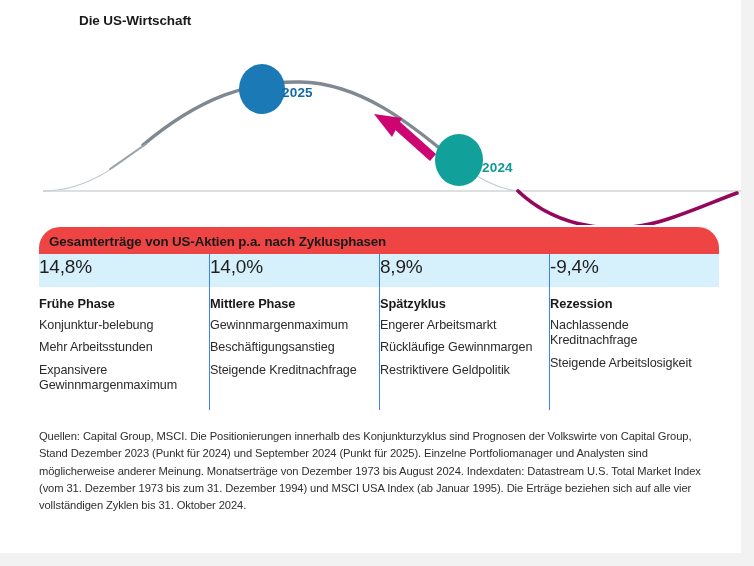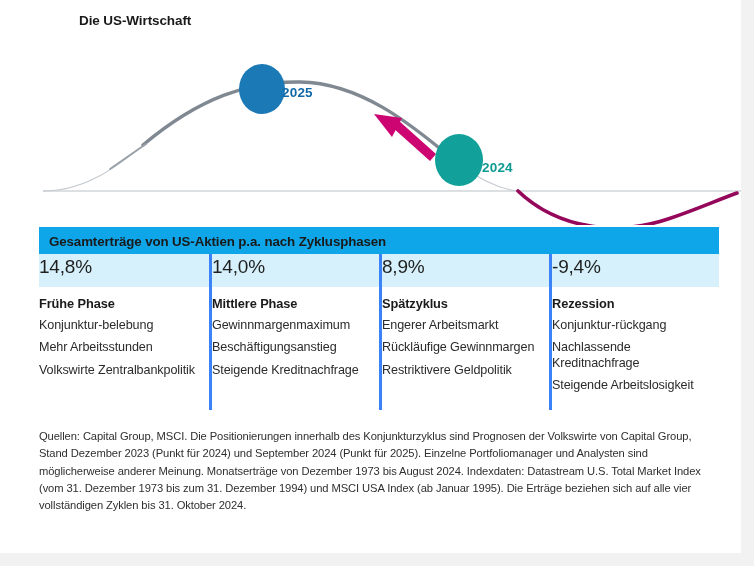--- a/index.html
+++ b/index.html
@@ -78,22 +78,23 @@
   }
 
   
   #phase-table {
     position: absolute;
     left: 39px;
     top: 227px;
     width: 680px;
   }
   #table-header-band {
-    background: #0ea5e9;
+    background: #ef4444;
     padding: 0;
+    border-radius: 21px;
   }
   #table-title {
     font-size: 13.3px;
     font-weight: bold;
     color: #1a1a1a;
     padding: 7px 0 5px 10px;
     letter-spacing: -0.1px;
   }
   #value-row {
     display: flex;
@@ -102,21 +103,21 @@
   #label-row {
     display: flex;
   }
   .col {
     width: 170px;
     box-sizing: border-box;
     padding-left: 0;
     padding-right: 6px;
   }
   .col-div {
-    border-left: 3px solid #3b82f6;
+    border-left: 1px solid #3b82f6;
   }
   .value-cell {
     font-size: 19px;
     color: #1f1f1f;
     padding-top: 2px;
     padding-bottom: 9px;
     letter-spacing: -0.2px;
   }
   .body-cell {
     padding-top: 9px;
@@ -197,40 +198,39 @@
         <div class="col value-cell col-div">-9,4%</div>
       </div>
     </div>
 
     <div id="label-row">
 
       <div class="col body-cell">
         <div class="phase-name">Frühe Phase</div>
         <div class="bullet">Konjunktur-belebung</div>
         <div class="bullet">Mehr Arbeitsstunden</div>
-        <div class="bullet">Volkswirte Zentralbankpolitik</div>
+        <div class="bullet">Expansivere Gewinnmargenmaximum</div>
       </div>
 
       <div class="col body-cell col-div">
         <div class="phase-name">Mittlere Phase</div>
         <div class="bullet">Gewinnmargenmaximum</div>
         <div class="bullet">Beschäftigungsanstieg</div>
         <div class="bullet">Steigende Kreditnachfrage</div>
       </div>
 
       <div class="col body-cell col-div">
         <div class="phase-name">Spätzyklus</div>
         <div class="bullet">Engerer Arbeitsmarkt</div>
         <div class="bullet">Rückläufige Gewinnmargen</div>
         <div class="bullet">Restriktivere Geldpolitik</div>
       </div>
 
       <div class="col body-cell col-div">
         <div class="phase-name">Rezession</div>
-        <div class="bullet">Konjunktur-rückgang</div>
         <div class="bullet">Nachlassende Kreditnachfrage</div>
         <div class="bullet">Steigende Arbeitslosigkeit</div>
       </div>
 
     </div>
   </div>
 
   <div id="footnote">Quellen: Capital Group, MSCI. Die Positionierungen innerhalb des Konjunkturzyklus sind Prognosen der Volkswirte von Capital Group, Stand Dezember 2023 (Punkt für 2024) und September 2024 (Punkt für 2025). Einzelne Portfoliomanager und Analysten sind möglicherweise anderer Meinung. Monatserträge von Dezember 1973 bis August 2024. Indexdaten: Datastream U.S. Total Market Index (vom 31. Dezember 1973 bis zum 31. Dezember 1994) und MSCI USA Index (ab Januar 1995). Die Erträge beziehen sich auf alle vier vollständigen Zyklen bis 31. Oktober 2024.</div>
 
 </div>

